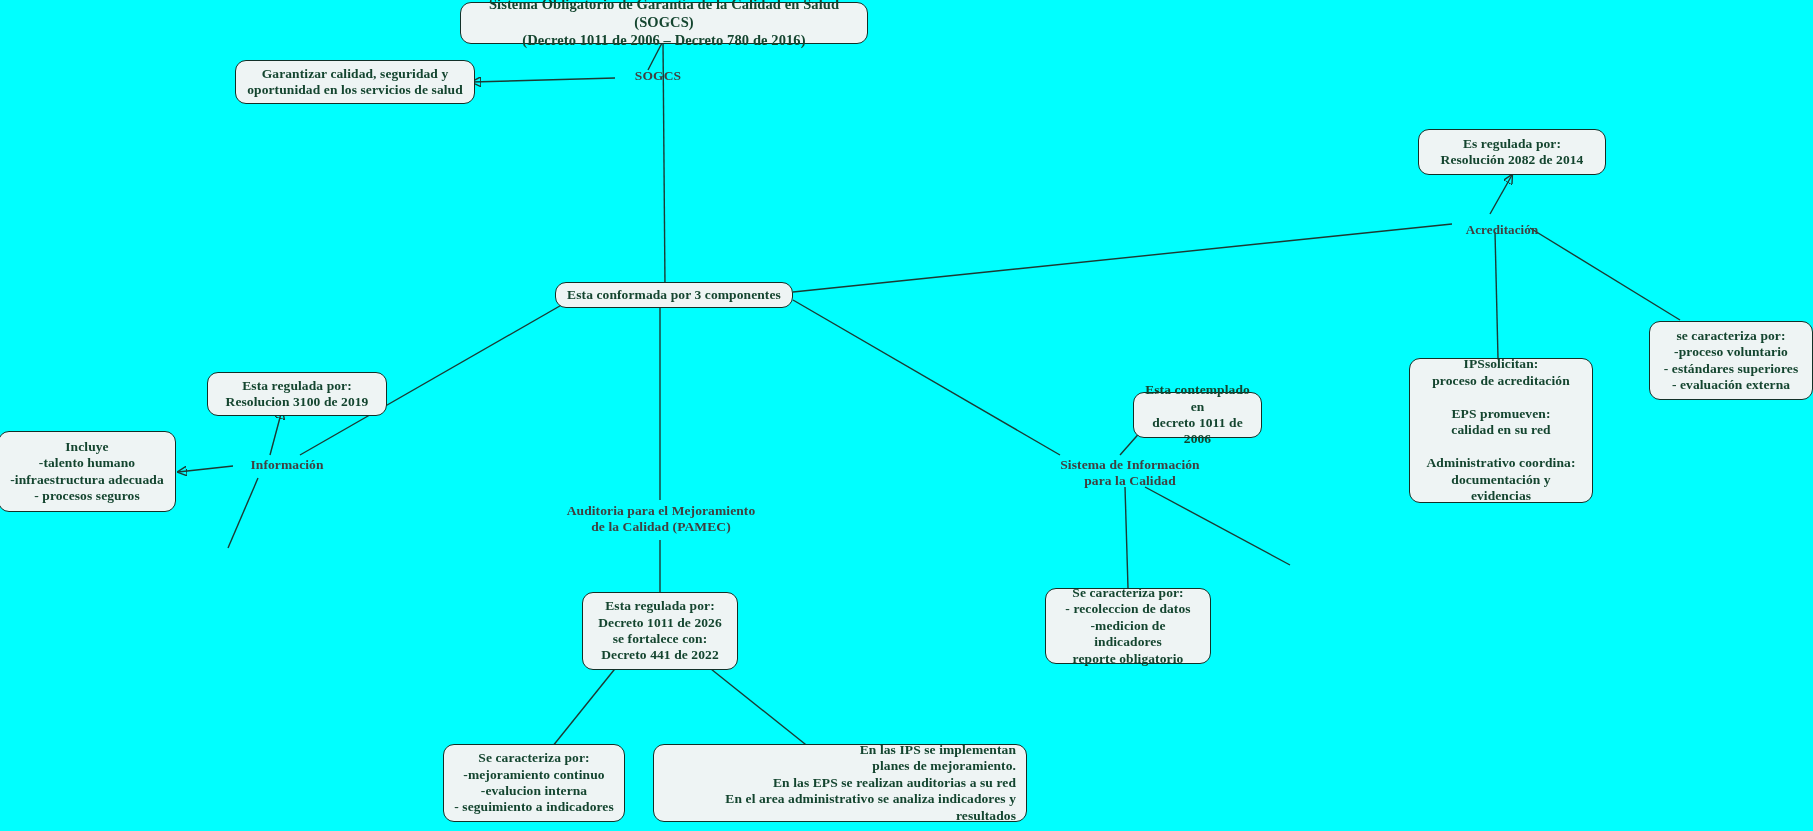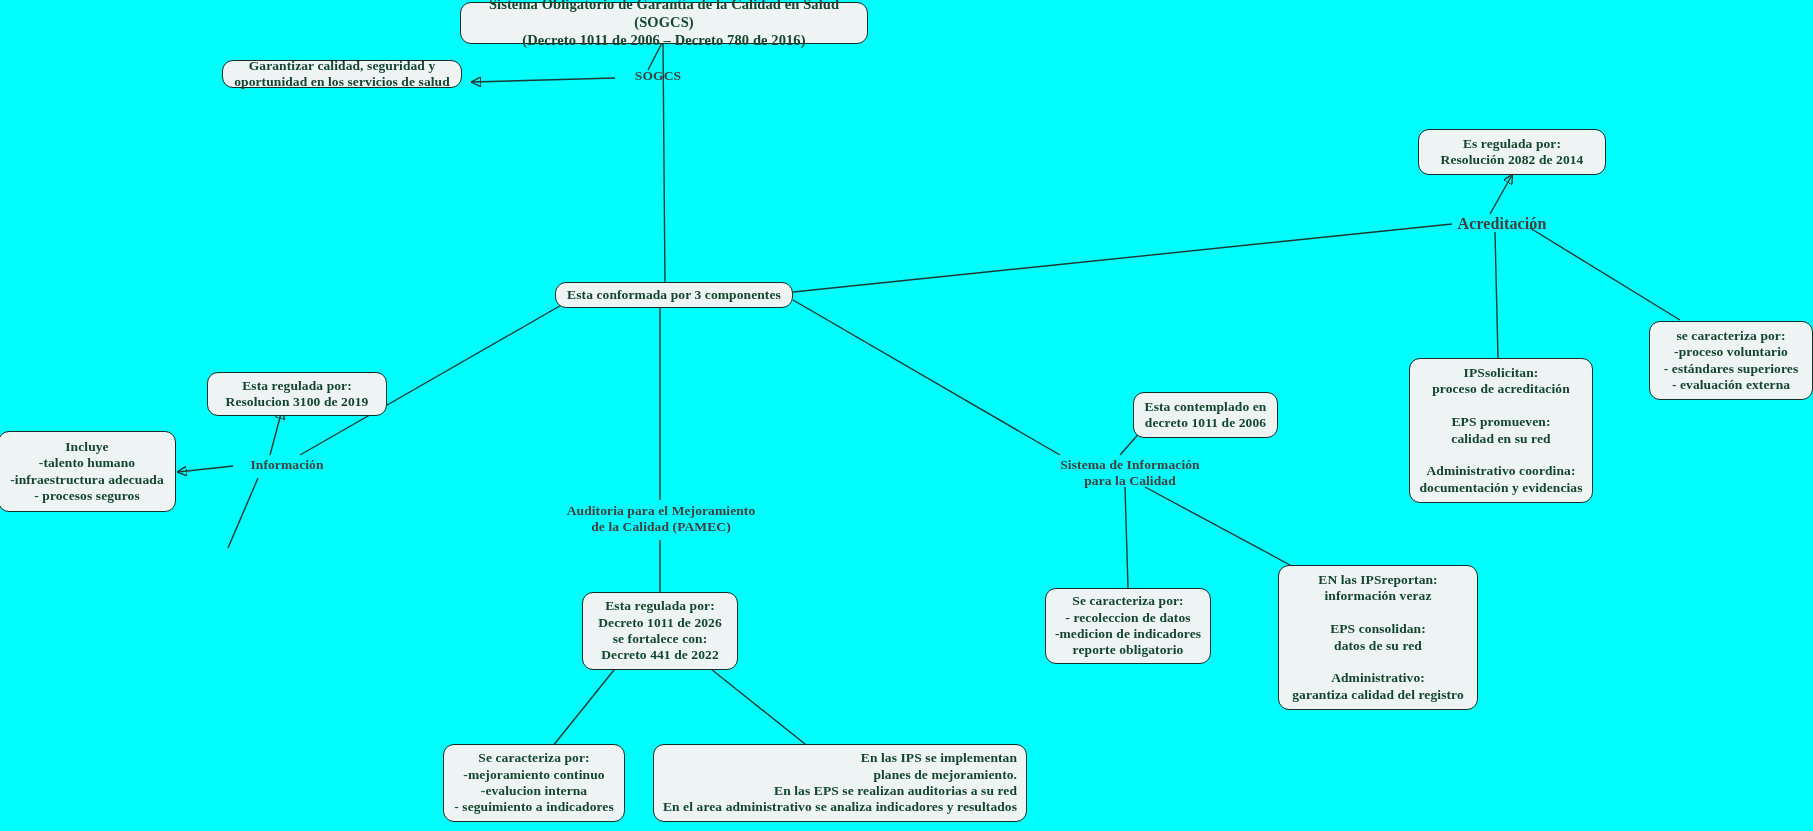--- a/index.html
+++ b/index.html
@@ -34,21 +34,21 @@
     background: #eef4f4;
     border: 1.4px solid #123028;
     border-radius: 11px;
     color: #14452f;
     font-weight: bold;
     text-align: center;
     line-height: 1.22;
     display: flex;
     align-items: center;
     justify-content: center;
-    padding: 4px 2px;
+    padding: 4px 10px;
     white-space: pre-line;
     letter-spacing: 0.1px;
   }
   .linklabel {
     position: absolute;
     color: #404040;
     font-weight: bold;
     text-align: center;
     line-height: 1.22;
     white-space: pre-line;
@@ -103,28 +103,28 @@
     <line x1="1120" y1="455" x2="1158" y2="412" marker-end="url(#arrow)"></line>
 
     <line x1="1125" y1="487" x2="1128" y2="588"></line>
 
     <line x1="1145" y1="487" x2="1290" y2="565"></line>
   </svg>
 
   <div class="node" style="left:460px; top:2px; width:408px; height:42px; font-size:14.5px;">Sistema Obligatorio de Garantía de la Calidad en Salud (SOGCS)
 (Decreto 1011 de 2006 – Decreto 780 de 2016)</div>
 
-  <div class="node" style="left:222px; top:60px; width:240px; height:28px; font-size:13.5px;">Garantizar calidad, seguridad y
+  <div class="node" style="left:235px; top:60px; width:240px; height:44px; font-size:13.5px;">Garantizar calidad, seguridad y
 oportunidad en los servicios de salud</div>
 
   <div class="linklabel" style="left:618px; top:68px; width:80px; font-size:13.5px;">SOGCS</div>
 
   <div class="node" style="left:555px; top:282px; width:238px; height:26px; font-size:13.5px;">Esta conformada por 3 componentes</div>
 
-  <div class="linklabel" style="left:1447px; top:214px; width:110px; font-size:16px;">Acreditación</div>
+  <div class="linklabel" style="left:1447px; top:222px; width:110px; font-size:13px;">Acreditación</div>
 
   <div class="node" style="left:1418px; top:129px; width:188px; height:46px; font-size:13.5px;">Es regulada por:
 Resolución 2082 de 2014</div>
 
   <div class="node" style="left:1649px; top:321px; width:164px; height:79px; font-size:13.5px;">se caracteriza por:
 -proceso voluntario
 - estándares superiores
 - evaluación externa</div>
 
   <div class="node" style="left:1409px; top:358px; width:184px; height:145px; font-size:13.5px;">IPSsolicitan:
@@ -161,30 +161,22 @@
 - seguimiento a indicadores</div>
 
   <div class="node" style="left:653px; top:744px; width:374px; height:78px; font-size:13.5px;text-align:right;">En las IPS se implementan
 planes de mejoramiento.
 En las EPS se realizan auditorias a su red
 En el area administrativo se analiza indicadores y resultados</div>
 
   <div class="linklabel" style="left:1055px; top:457px; width:150px; font-size:13.5px;">Sistema de Información
 para la Calidad</div>
 
-  <div class="node" style="left:1133px; top:392px; width:145px; height:46px; font-size:13.5px;">Esta contemplado en
+  <div class="node" style="left:1133px; top:392px; width:129px; height:46px; font-size:13.5px;">Esta contemplado en
 decreto 1011 de 2006</div>
 
   <div class="node" style="left:1045px; top:588px; width:166px; height:76px; font-size:13.5px;">Se caracteriza por:
 - recoleccion de datos
 -medicion de indicadores
 reporte obligatorio</div>
 
-  <div class="node" style="left:1278px; top:565px; width:200px; height:145px; font-size:13.5px;">EN las IPSreportan:
-información veraz
-
-EPS consolidan:
-datos de su red
-
-Administrativo:
-garantiza calidad del registro</div>
 
 </div>
 
 </body></html>

